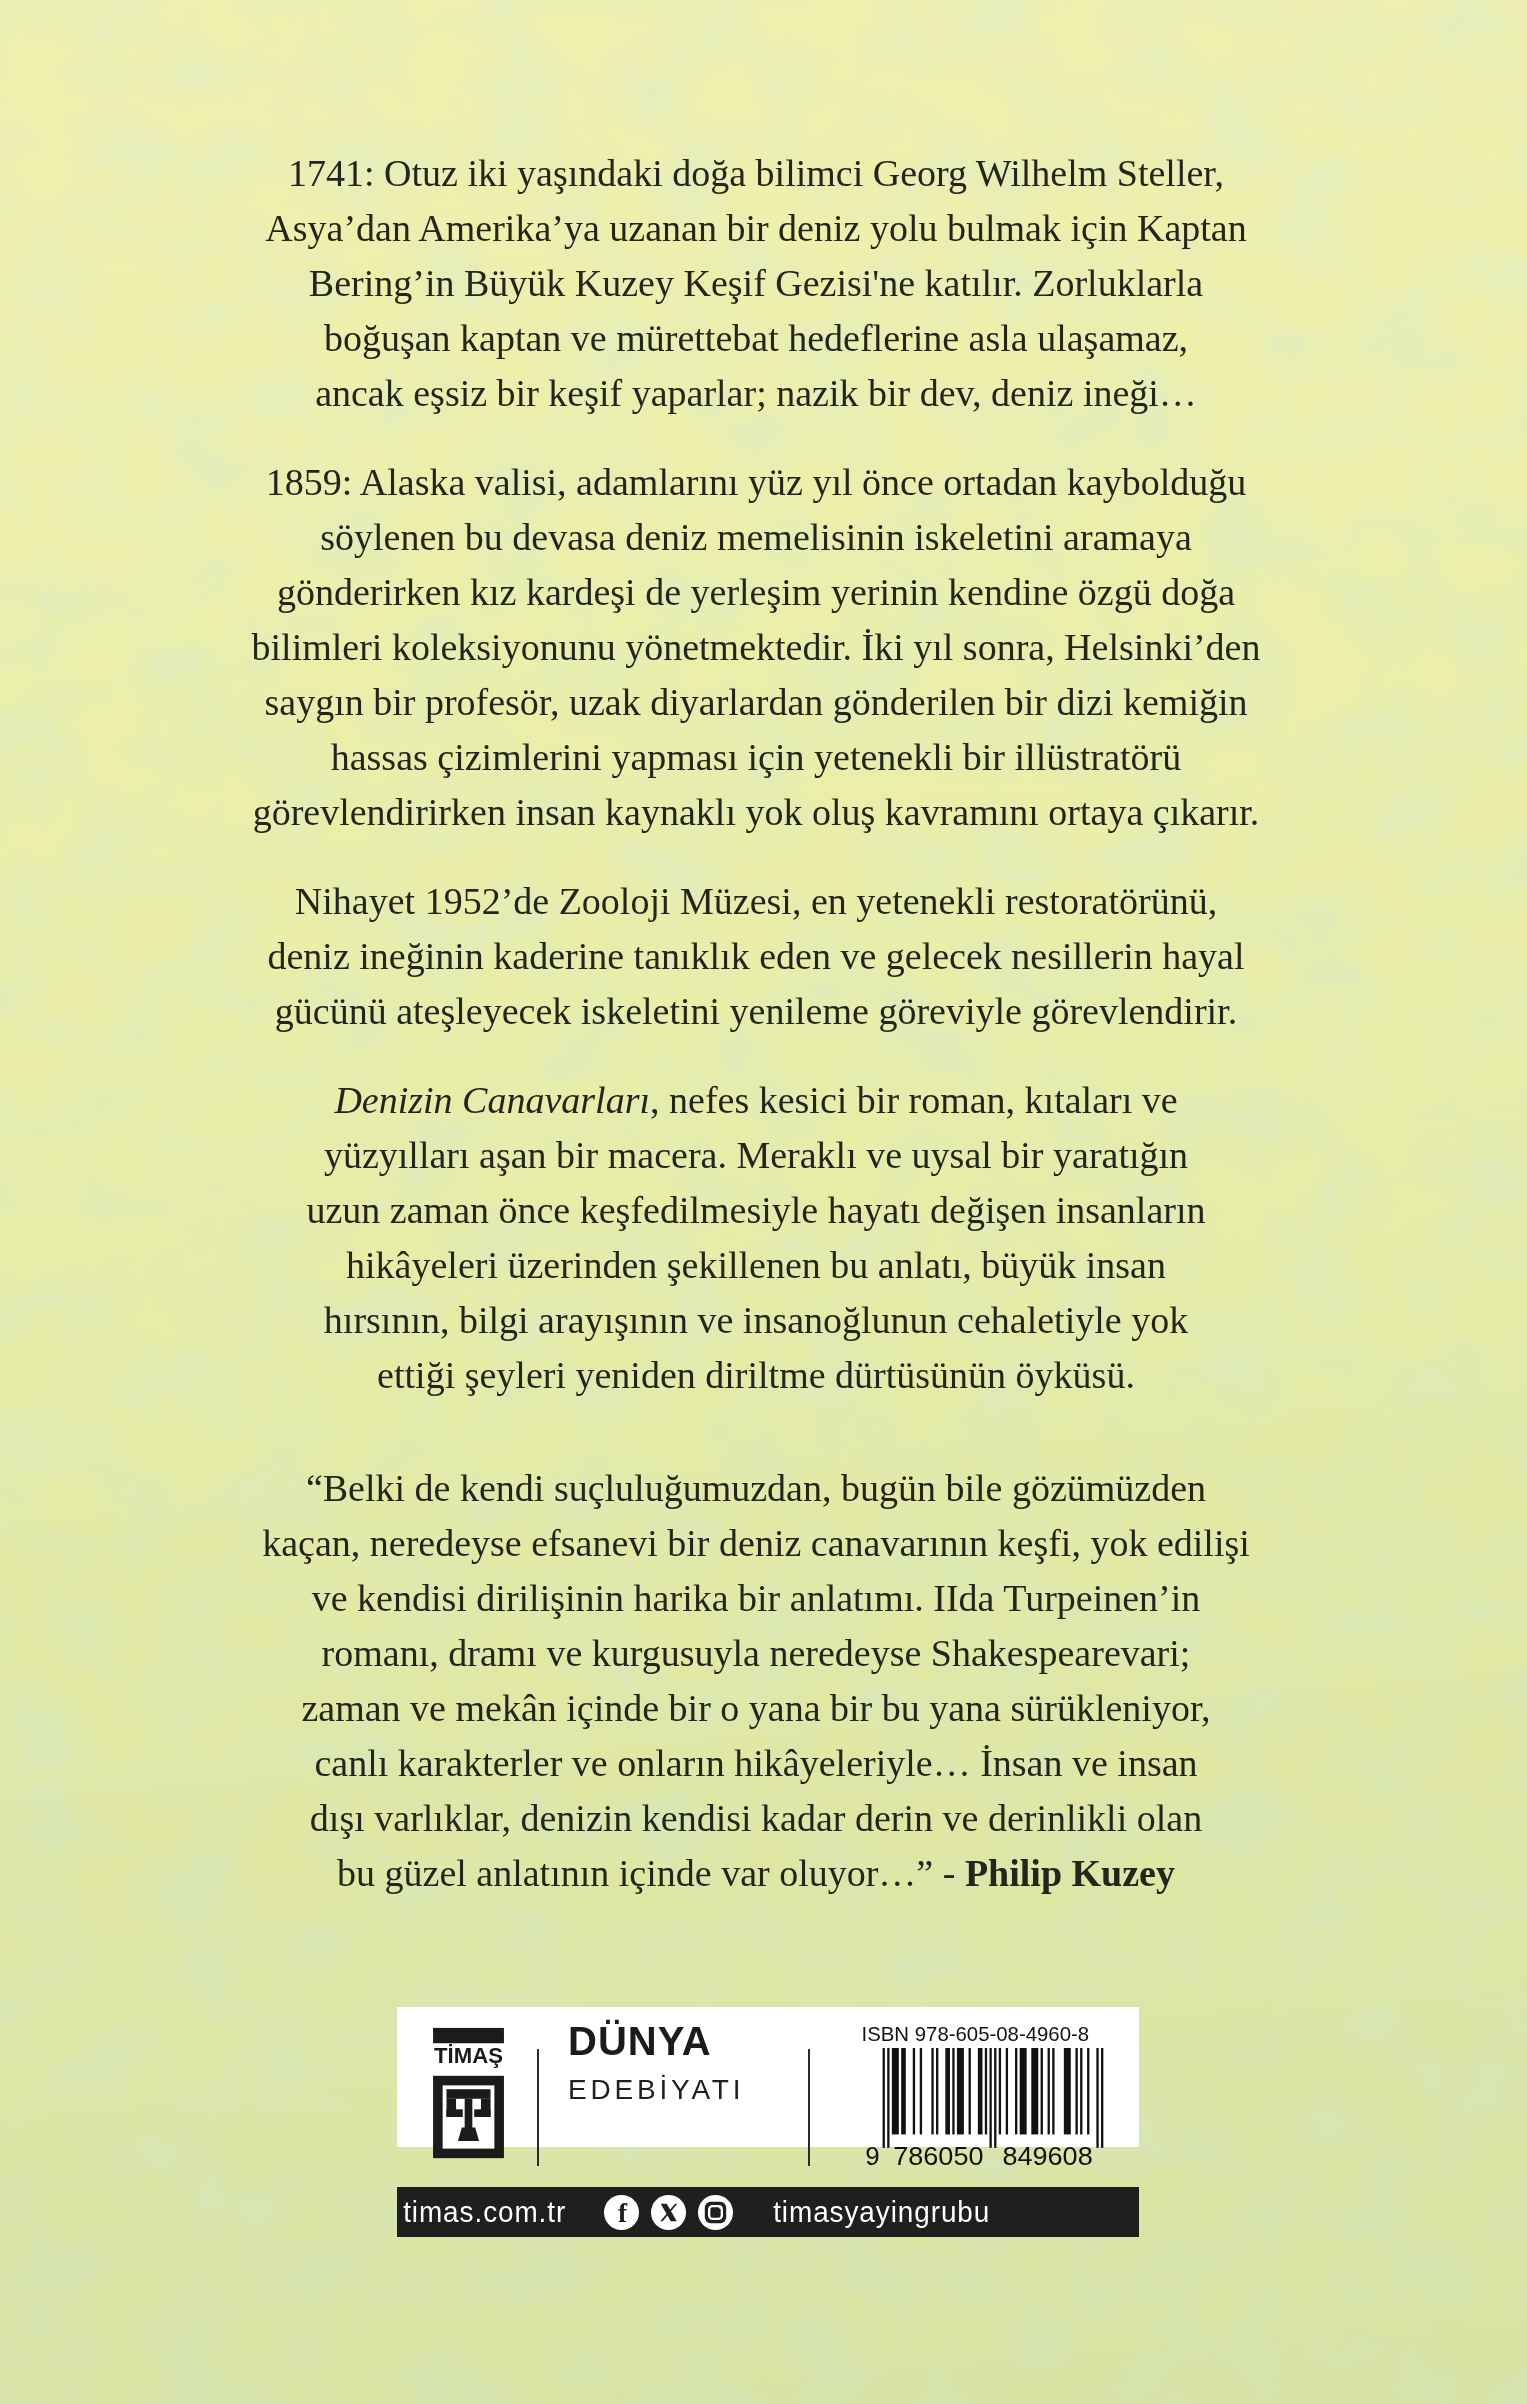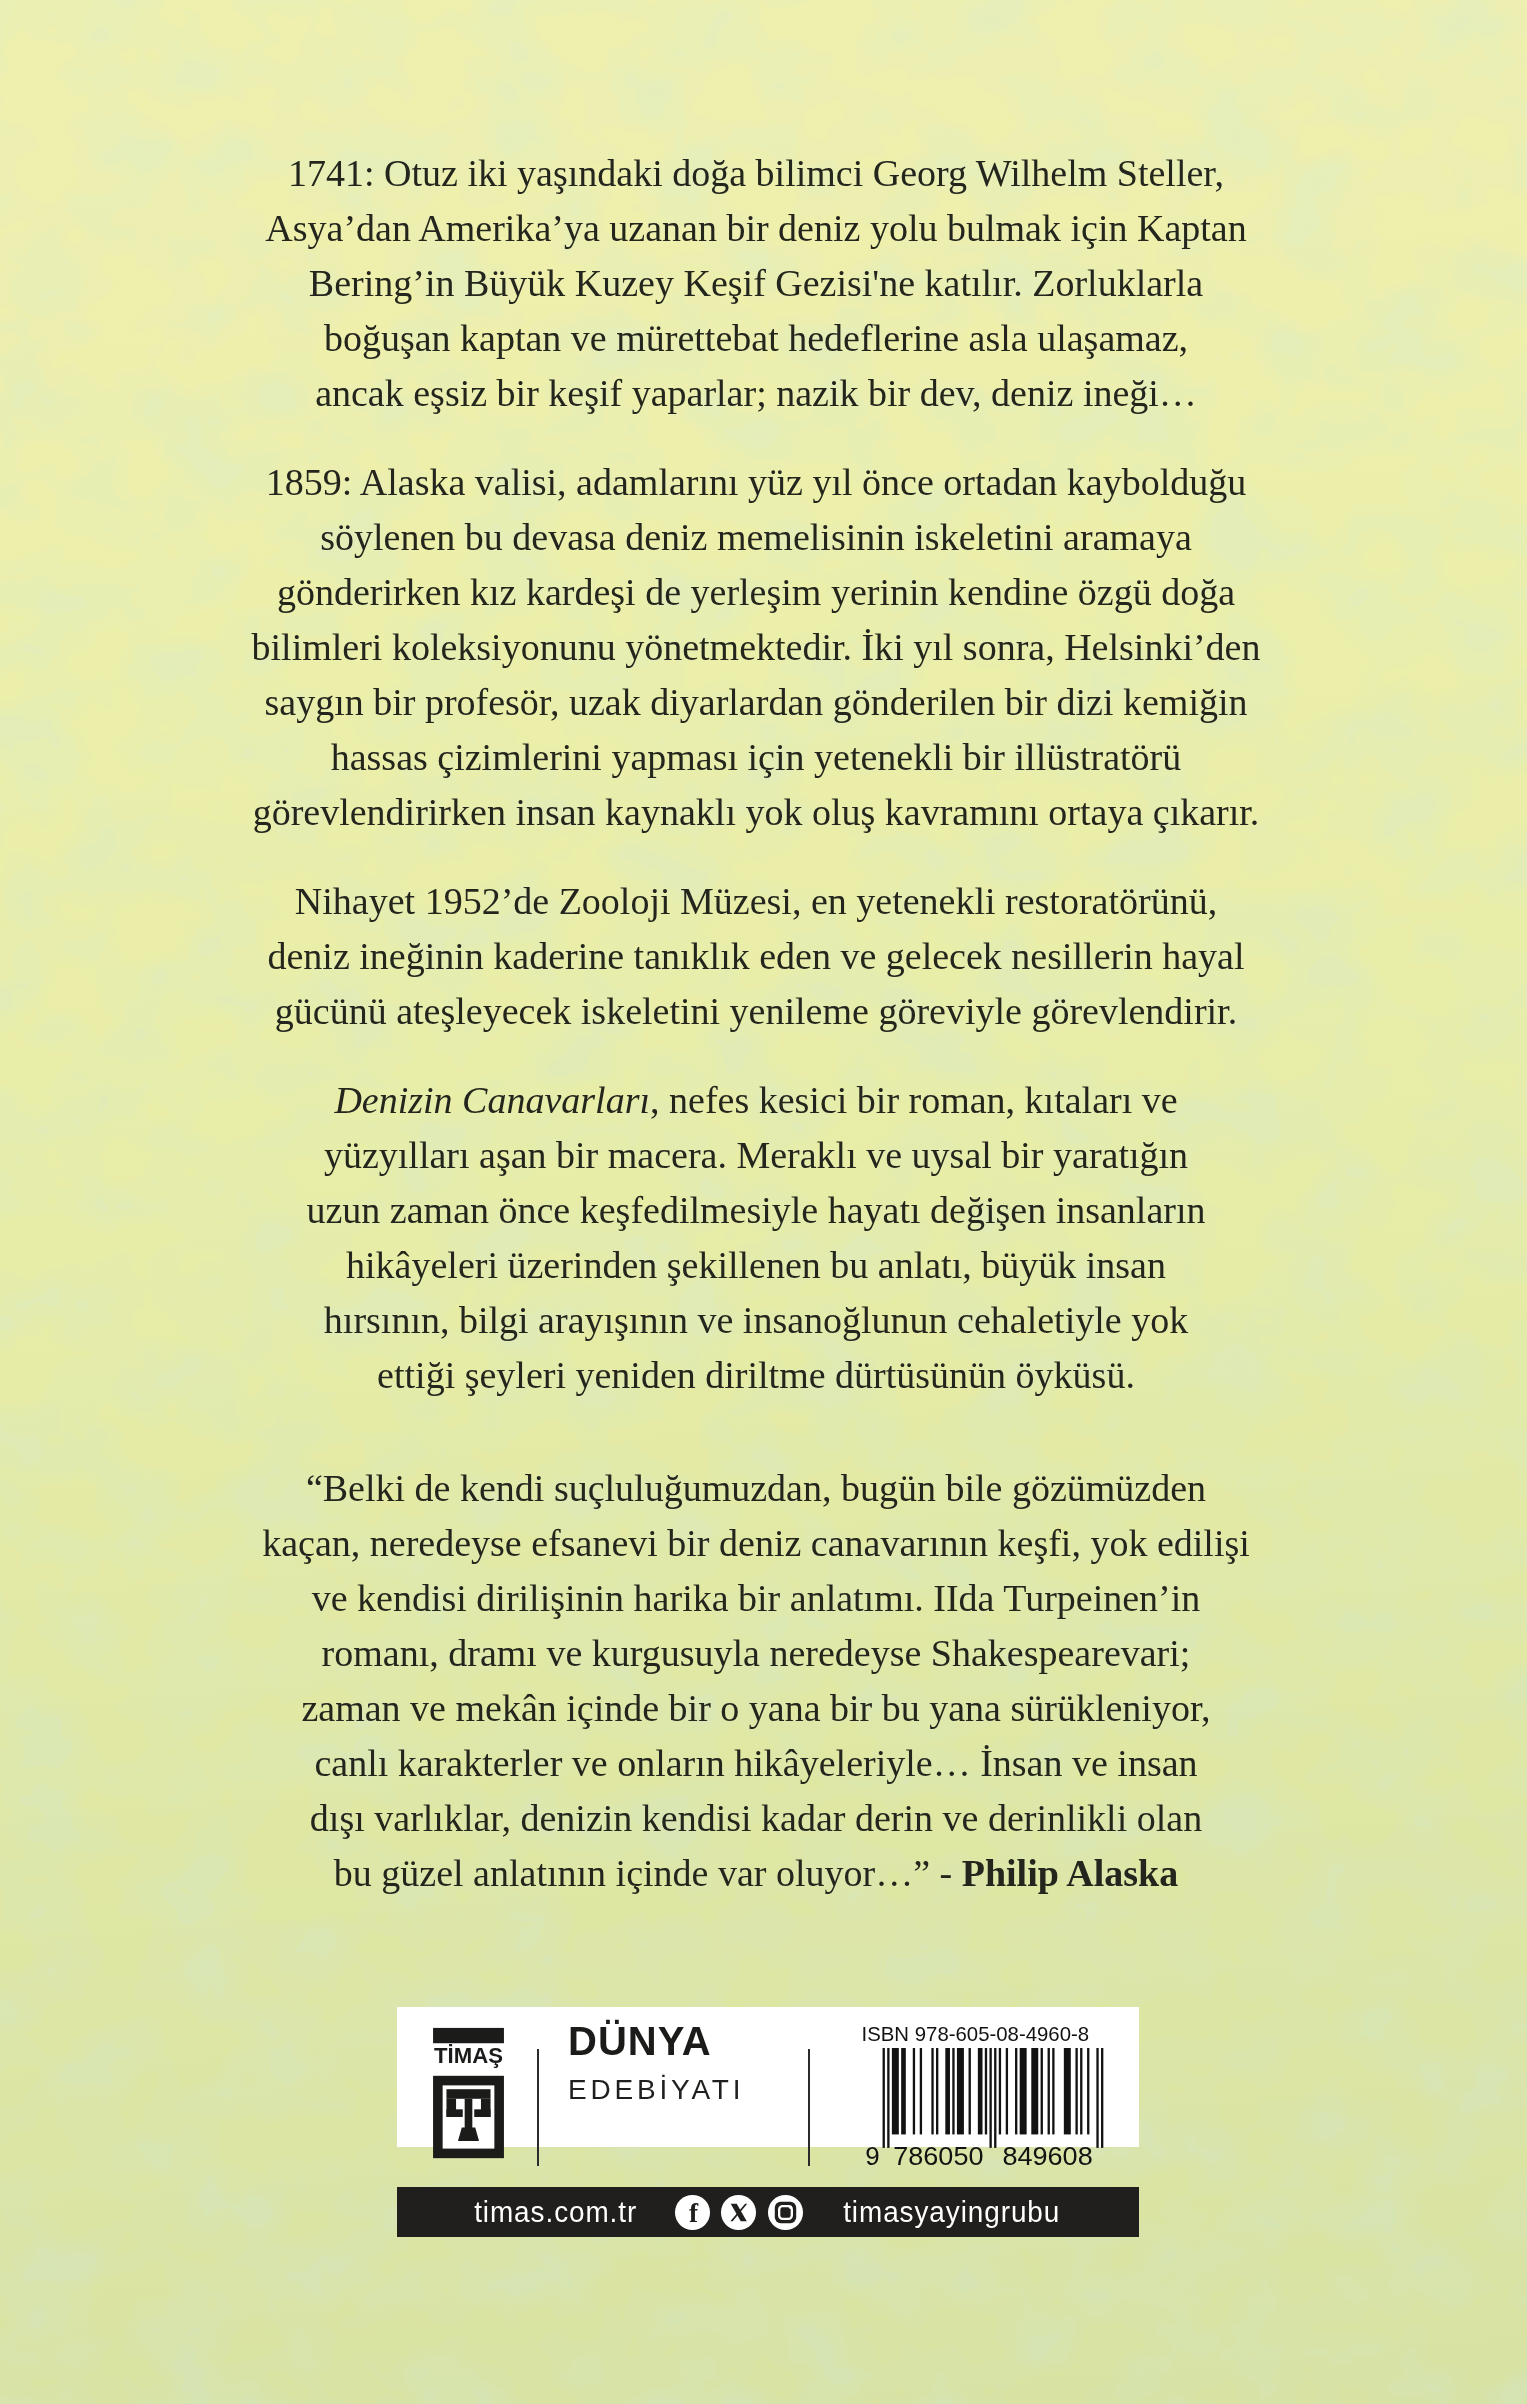--- a/index.html
+++ b/index.html
@@ -27,21 +27,21 @@
   .divider.d2{left:411px;}
   .logo-svg{position:absolute; left:33px; top:19px; width:77px; height:136px;}
   .cat-title{position:absolute; left:171px; top:13.4px; font:700 40px/42px "Liberation Sans", sans-serif; color:#1b1b19; letter-spacing:1px;}
   .cat-sub{position:absolute; left:171px; top:67px; font:400 28px/31px "Liberation Sans", sans-serif; color:#1f1f1d; letter-spacing:3.8px;}
   .isbn{position:absolute; left:461px; top:15.4px; width:269px; text-align:left; font-family:"Liberation Sans", sans-serif; color:#121212;}
   .isbn-label{font-size:21px; letter-spacing:0; display:inline-block; transform:scaleX(.97); white-space:nowrap;}
   .isbn svg{display:block; margin:1.9px auto 0 auto;}
   
   .footer-bar{
     position:absolute; left:397px; top:2187px; width:742px; height:50px; background:#201f1d;
-    display:flex; align-items:center; justify-content:center; gap:31px;
+    display:flex; align-items:center; gap:31px;
     color:#ffffff; font-family:"Liberation Sans", sans-serif; font-size:30px;
   }
   .footer-bar .txt{display:inline-block; transform:scaleX(.93); letter-spacing:1px; white-space:nowrap;}
   .icons{display:flex; gap:9.6px; align-items:center;}
   .icons svg{display:block;}
 </style>
 </head>
 <body>
 
 <div id="cover">
@@ -98,21 +98,21 @@
         <div class="line"><span>ettiği şeyleri yeniden diriltme dürtüsünün öyküsü.</span></div>
       </div>
       <div class="para quote">
         <div class="line"><span>“Belki de kendi suçluluğumuzdan, bugün bile gözümüzden</span></div>
         <div class="line"><span>kaçan, neredeyse efsanevi bir deniz canavarının keşfi, yok edilişi</span></div>
         <div class="line"><span>ve kendisi dirilişinin harika bir anlatımı. IIda Turpeinen’in</span></div>
         <div class="line"><span>romanı, dramı ve kurgusuyla neredeyse Shakespearevari;</span></div>
         <div class="line"><span>zaman ve mekân içinde bir o yana bir bu yana sürükleniyor,</span></div>
         <div class="line"><span>canlı karakterler ve onların hikâyeleriyle… İnsan ve insan</span></div>
         <div class="line"><span>dışı varlıklar, denizin kendisi kadar derin ve derinlikli olan</span></div>
-        <div class="line"><span>bu güzel anlatının içinde var oluyor…” - </span><span class="seg-b">Philip Alaska</span></div>
+        <div class="line"><span>bu güzel anlatının içinde var oluyor…” - </span><span class="seg-b">Philip Kuzey</span></div>
       </div>
     </div>
 
   <div class="panel">
 
     <svg class="logo-svg" viewBox="0 0 80 142" xmlns="http://www.w3.org/2000/svg">
       <rect x="3" y="2" width="74" height="16" fill="#1b1b19"></rect>
       <text x="40" y="39" text-anchor="middle" font-family="Liberation Sans, sans-serif" font-weight="700" font-size="24" fill="#1b1b19" textLength="72" lengthAdjust="spacingAndGlyphs">TİMAŞ</text>
       <g>
         <rect x="3" y="52" width="74" height="86" fill="#1b1b19"></rect>

